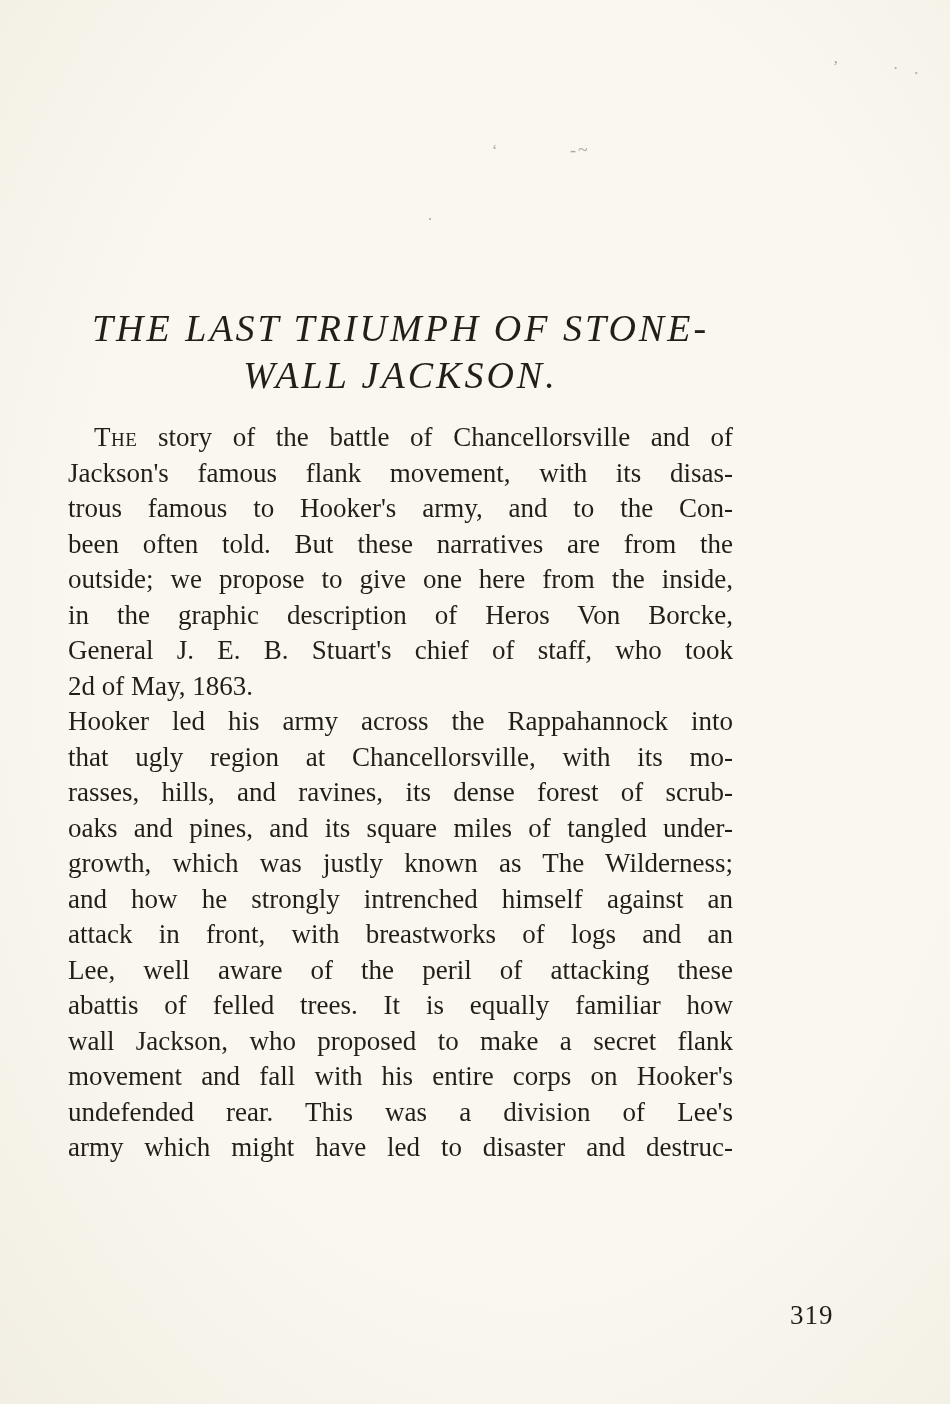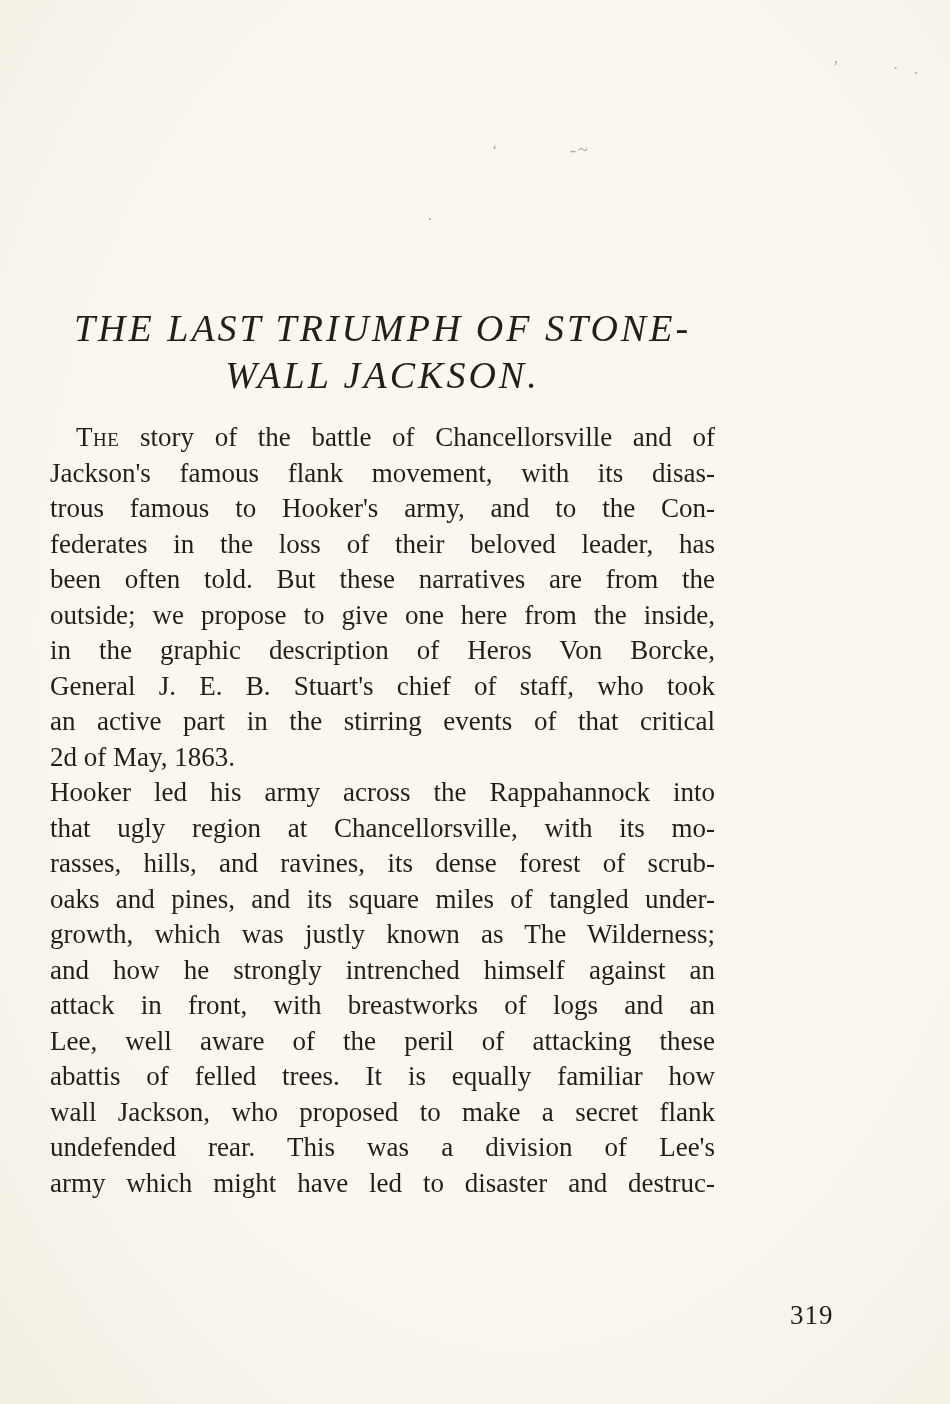--- a/index.html
+++ b/index.html
@@ -8,21 +8,21 @@
     width: 950px;
     height: 1404px;
     background: #f7f4ec;
     background: radial-gradient(ellipse at 55% 45%, #f9f7f0 60%, #f2eee3 100%);
     font-family: "Liberation Serif", "DejaVu Serif", serif;
     color: #231f18;
     overflow: hidden;
   }
   .text-col {
     position: absolute;
-    left: 50px;
+    left: 68px;
     top: 305px;
     width: 665px;
   }
   .title {
     text-align: center;
     font-style: italic;
     font-weight: normal;
     font-size: 38px;
     line-height: 47px;
     letter-spacing: 3px;
@@ -83,38 +83,37 @@
     <h1 class="title">
       <span>THE LAST TRIUMPH OF STONE-</span><br>
       <span>WALL JACKSON.</span>
     </h1>
 
     <div class="body-text">
 
       <div class="line indent"><span class="lead-smallcaps">The</span><span> story of the battle of Chancellorsville and of</span></div>
       <div class="line">Jackson's famous flank movement, with its disas-</div>
       <div class="line">trous famous to Hooker's army, and to the Con-</div>
-      <div class="line">federates in the loss of their beloved leader, has</div>
       <div class="line">been often told.  But these narratives are from the</div>
       <div class="line">outside; we propose to give one here from the inside,</div>
       <div class="line">in the graphic description of Heros Von Borcke,</div>
       <div class="line">General J. E. B. Stuart's chief of staff, who took</div>
-      <div class="line">an active part in the stirring events of that critical</div>
       <div class="line last">2d of May, 1863.</div>
 
       <div class="line">Hooker led his army across the Rappahannock into</div>
       <div class="line">that ugly region at Chancellorsville, with its mo-</div>
       <div class="line">rasses, hills, and ravines, its dense forest of scrub-</div>
       <div class="line">oaks and pines, and its square miles of tangled under-</div>
       <div class="line">growth, which was justly known as The Wilderness;</div>
       <div class="line">and how he strongly intrenched himself against an</div>
       <div class="line">attack in front, with breastworks of logs and an</div>
       <div class="line">Lee, well aware of the peril of attacking these</div>
       <div class="line">abattis of felled trees.  It is equally familiar how</div>
       <div class="line">wall Jackson, who proposed to make a secret flank</div>
+      <div class="line">movement and fall with his entire corps on Hooker's</div>
       <div class="line">undefended rear.  This was a division of Lee's</div>
       <div class="line">army which might have led to disaster and destruc-</div>
 
     </div>
   </div>
 
   <div class="page-number">319</div>
 
 </div>
 

